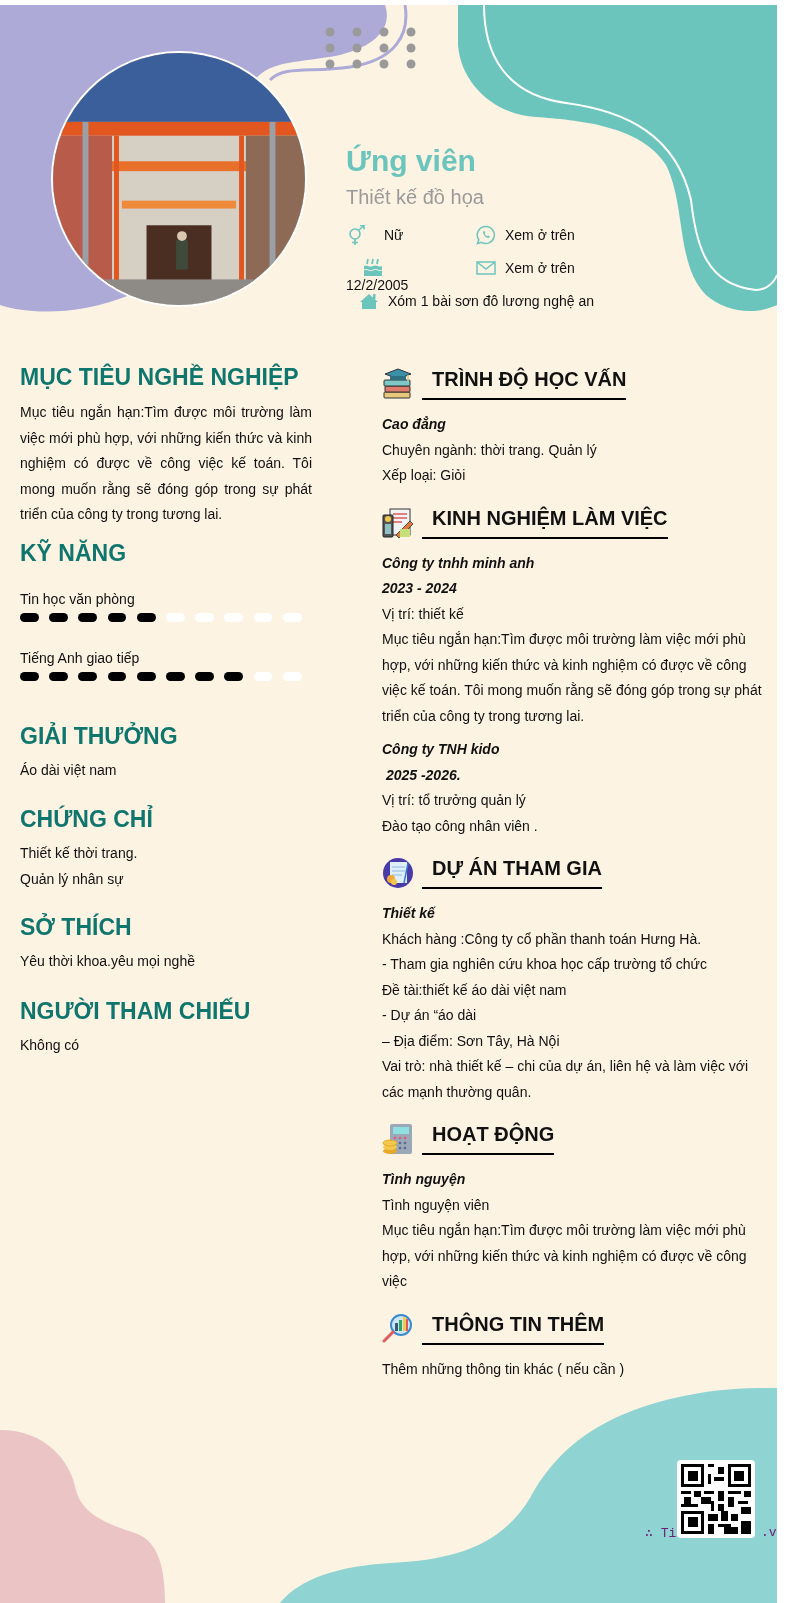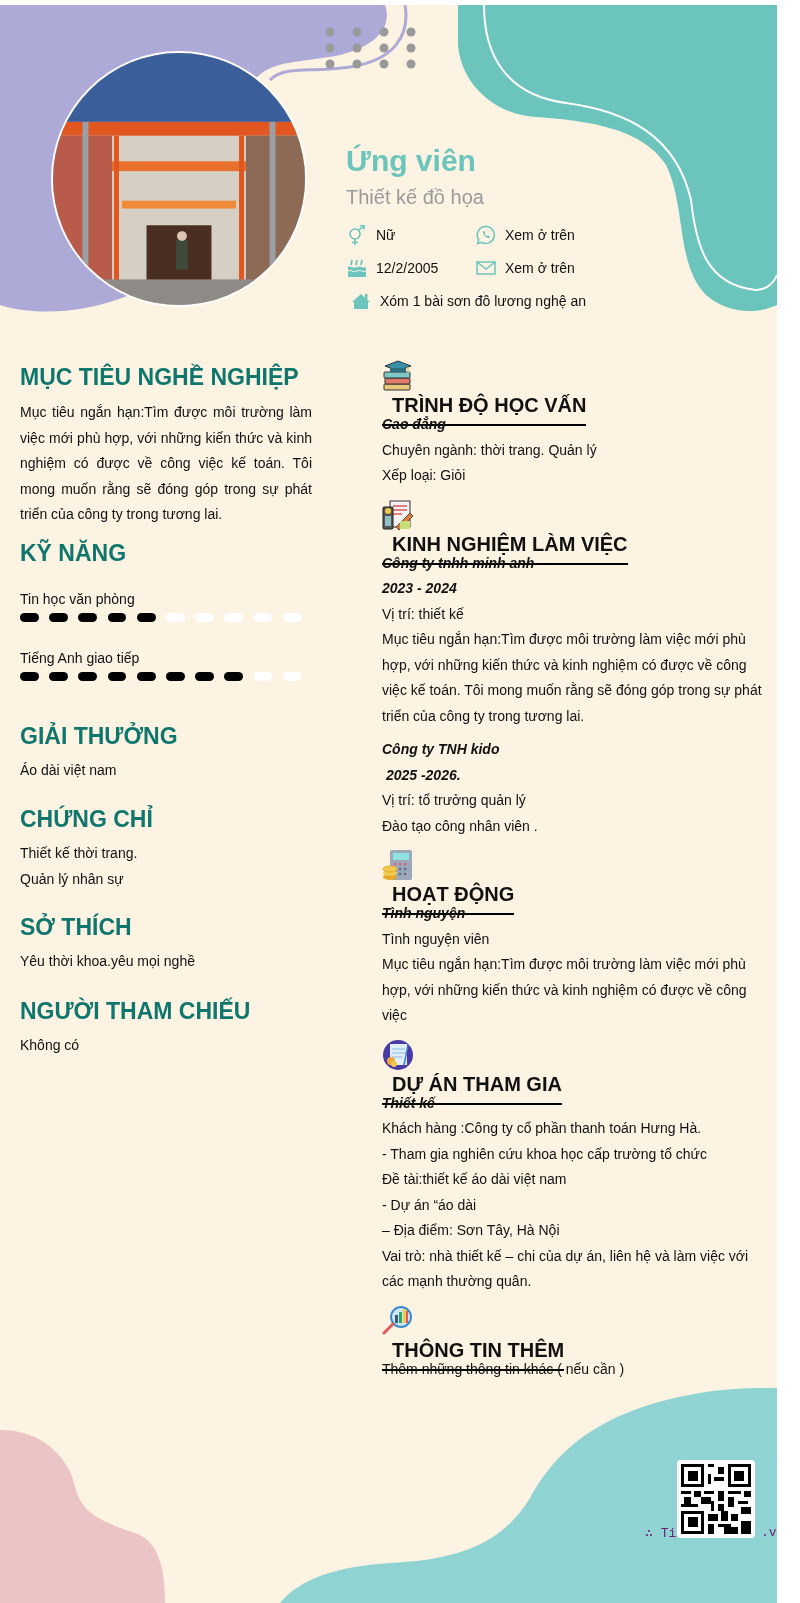--- a/index.html
+++ b/index.html
@@ -37,21 +37,21 @@
     .skill { margin-top: 0; }
     .skill-label { font-size: 14px; line-height: 20px; }
     .dots { display: flex; gap: 0; margin-top: 4px; height: 10px; align-items: center; }
     .dot { width: 20px; height: 9px; border-radius: 5px; margin-right: 10.5px; }
     .dot.on { background: #000; }
     .dot.off { background: #ffffff; }
 
     
     .right { position: absolute; left: 382px; top: 355px; width: 380px; }
     .rsec { position: relative; }
-    .rhead { display: flex; align-items: flex-start; height: 40px; flex-direction: column; }
+    .rhead { display: flex; align-items: flex-end; height: 40px; }
     .rhead .ric { width: 32px; height: 32px; margin-right: 8px; }
     .rhead .ric svg { width: 32px; height: 32px; }
     .rtitle {
       font-size: 20px; font-weight: bold; color: #111; padding: 0 0 6px 10px;
       border-bottom: 2px solid #000; line-height: 26px;
     }
     .rbody { margin-top: 12px; font-size: 14px; line-height: 25.5px; }
     .rbody .b { font-weight: bold; font-style: italic; }
 
     .qr {
@@ -125,58 +125,58 @@
       <rect x="0" y="230" width="256" height="26" fill="#8e8a86"></rect>
       <rect x="125" y="190" width="12" height="30" fill="#3f4a3a"></rect>
       <circle cx="131" cy="186" r="5" fill="#d9c7b3"></circle>
     </svg>
   </div>
 
   <div class="header">
     <div class="name">Ứng viên</div>
     <div class="title">Thiết kế đồ họa</div>
     <div class="contacts">
-      <div class="contact" style="left:0;top:0;">
+      <div class="contact" style="left:0;top:0;gap:8px;">
         <span class="ic">
           <svg viewBox="0 0 20 20">
               <circle cx="8" cy="9" r="5" fill="none" stroke="#6cc5bd" stroke-width="1.6"></circle>
               <path d="M11.5,5.5 L17,0.5 M13,0.5 L17,0.5 L17,4.5 M8,14 L8,20 M5,17.5 L11,17.5" fill="none" stroke="#6cc5bd" stroke-width="1.6"></path>
             </svg>
         </span>
         <span>Nữ</span>
       </div>
       <div class="contact" style="left:129px;top:0;">
         <span class="ic">
           <svg viewBox="0 0 20 20">
               <path d="M10,1.5 A8.5,8.5 0 1 1 5.5,17.3 L1.5,18.5 L2.8,14.8 A8.5,8.5 0 0 1 10,1.5 Z" fill="none" stroke="#6cc5bd" stroke-width="1.5"></path>
               <path d="M7,6.5 C7,10 9.5,12.8 13,13 L13.8,11.3 L12,10.5 L11,11.3 C9.8,10.8 9,9.8 8.6,8.8 L9.3,7.8 L8.5,6 Z" fill="#6cc5bd"></path>
             </svg>
         </span>
         <span>Xem ở trên</span>
       </div>
-      <div class="contact" style="left:0;top:33px;">
+      <div class="contact" style="left:0;top:33px;flex-direction:column;">
         <span class="ic">
           <svg viewBox="0 0 20 20">
               <path d="M5,2 L4,7 M10,2 L9,7 M15,2 L14,7" stroke="#6cc5bd" stroke-width="1.8"></path>
               <path d="M1,9 C4,7 6,11 10,9 C14,7 16,11 19,9 L19,19 L1,19 Z" fill="#6cc5bd"></path>
               <path d="M1,13 C4,11 6,15 10,13 C14,11 16,15 19,13" stroke="#fdf3e3" stroke-width="1" fill="none"></path>
             </svg>
         </span>
         <span>12/2/2005</span>
       </div>
       <div class="contact" style="left:129px;top:33px;">
         <span class="ic">
           <svg viewBox="0 0 20 20">
               <rect x="1" y="4" width="18" height="12" fill="none" stroke="#6cc5bd" stroke-width="1.5"></rect>
               <path d="M1,4 L10,11 L19,4" fill="none" stroke="#6cc5bd" stroke-width="1.5"></path>
             </svg>
         </span>
         <span>Xem ở trên</span>
       </div>
-      <div class="contact" style="left:4px;top:66px;">
+      <div class="contact" style="left:12px;top:66px;">
         <span class="ic">
           <svg viewBox="0 0 20 20">
               <path d="M10,3 L1,11 L3,11 L3,18 L17,18 L17,11 L19,11 Z" fill="#6cc5bd"></path>
               <rect x="14" y="3" width="2.5" height="5" fill="#6cc5bd"></rect>
             </svg>
         </span>
         <span>Xóm 1 bài sơn đô lương nghệ an</span>
       </div>
     </div>
   </div>
@@ -285,20 +285,45 @@
         <div class="b">Công ty tnhh minh anh</div>
         <div class="b">2023 - 2024</div>
         <div>Vị trí: thiết kế</div>
         <div>Mục tiêu ngắn hạn:Tìm được môi trường làm việc mới phù hợp, với những kiến thức và kinh nghiệm có được về công việc kế toán. Tôi mong muốn rằng sẽ đóng góp trong sự phát triển của công ty trong tương lai.</div>
       </div>
       <div class="rbody" style="margin-top:8px;">
         <div class="b">Công ty TNH kido</div>
         <div class="b" style="white-space:pre;"> 2025 -2026.</div>
         <div>Vị trí: tổ trưởng quản lý</div>
         <div>Đào tạo công nhân viên .</div>
+      </div>
+    </div>
+
+    <div class="rsec" style="margin-top:10px;">
+      <div class="rhead">
+        <span class="ric">
+          <svg viewBox="0 0 32 32">
+              <circle cx="16" cy="16" r="15" fill="#4a3aa8"></circle>
+              <rect x="8" y="5" width="17" height="21" fill="#dfeffa"></rect>
+              <path d="M10,10 L23,10 M10,14 L23,14 M10,18 L20,18" stroke="#8ab8e0" stroke-width="1"></path>
+              <circle cx="9" cy="22" r="4" fill="#f2a93a"></circle>
+              <circle cx="12" cy="25" r="3" fill="#f2c94c"></circle>
+              <path d="M26,6 L22,26" stroke="#3a7ad0" stroke-width="1.5"></path>
+            </svg>
+        </span>
+        <div class="rtitle">DỰ ÁN THAM GIA</div>
+      </div>
+      <div class="rbody">
+        <div class="b">Thiết kế</div>
+        <div>Khách hàng :Công ty cổ phần thanh toán Hưng Hà.</div>
+        <div>- Tham gia nghiên cứu khoa học cấp trường tổ chức</div>
+        <div>Đề tài:thiết kế áo dài việt nam</div>
+        <div>- Dự án  “áo dài</div>
+        <div>– Địa điểm: Sơn Tây, Hà Nội</div>
+        <div>Vai trò: nhà thiết kế – chi của dự án, liên hệ và làm việc với các mạnh thường quân.</div>
       </div>
     </div>
 
     <div class="rsec" style="margin-top:10px;">
       <div class="rhead">
         <span class="ric">
           <svg viewBox="0 0 32 32">
               <rect x="8" y="1" width="22" height="30" rx="2" fill="#9aa8b8"></rect>
               <rect x="11" y="4" width="16" height="7" fill="#8fe0e0"></rect>
               <g fill="#e05a7a">
@@ -316,45 +341,20 @@
               <ellipse cx="8" cy="24" rx="7" ry="3" fill="#f2c94c"></ellipse>
               <ellipse cx="8" cy="20" rx="7" ry="3" fill="#f2c94c" stroke="#e8a82a"></ellipse>
             </svg>
         </span>
         <div class="rtitle">HOẠT ĐỘNG</div>
       </div>
       <div class="rbody">
         <div class="b">Tình nguyện</div>
         <div>Tình nguyện viên</div>
         <div>Mục tiêu ngắn hạn:Tìm được môi trường làm việc mới phù hợp, với những kiến thức và kinh nghiệm có được về công việc</div>
-      </div>
-    </div>
-
-    <div class="rsec" style="margin-top:10px;">
-      <div class="rhead">
-        <span class="ric">
-          <svg viewBox="0 0 32 32">
-              <circle cx="16" cy="16" r="15" fill="#4a3aa8"></circle>
-              <rect x="8" y="5" width="17" height="21" fill="#dfeffa"></rect>
-              <path d="M10,10 L23,10 M10,14 L23,14 M10,18 L20,18" stroke="#8ab8e0" stroke-width="1"></path>
-              <circle cx="9" cy="22" r="4" fill="#f2a93a"></circle>
-              <circle cx="12" cy="25" r="3" fill="#f2c94c"></circle>
-              <path d="M26,6 L22,26" stroke="#3a7ad0" stroke-width="1.5"></path>
-            </svg>
-        </span>
-        <div class="rtitle">DỰ ÁN THAM GIA</div>
-      </div>
-      <div class="rbody">
-        <div class="b">Thiết kế</div>
-        <div>Khách hàng :Công ty cổ phần thanh toán Hưng Hà.</div>
-        <div>- Tham gia nghiên cứu khoa học cấp trường tổ chức</div>
-        <div>Đề tài:thiết kế áo dài việt nam</div>
-        <div>- Dự án  “áo dài</div>
-        <div>– Địa điểm: Sơn Tây, Hà Nội</div>
-        <div>Vai trò: nhà thiết kế – chi của dự án, liên hệ và làm việc với các mạnh thường quân.</div>
       </div>
     </div>
 
     <div class="rsec" style="margin-top:10px;">
       <div class="rhead">
         <span class="ric">
           <svg viewBox="0 0 32 32">
               <circle cx="19" cy="12" r="10" fill="#cfe6f7" stroke="#3a8ad0" stroke-width="2"></circle>
               <rect x="13" y="10" width="3" height="8" fill="#3a5a7a"></rect>
               <rect x="17" y="7" width="3" height="11" fill="#2aa86a"></rect>

